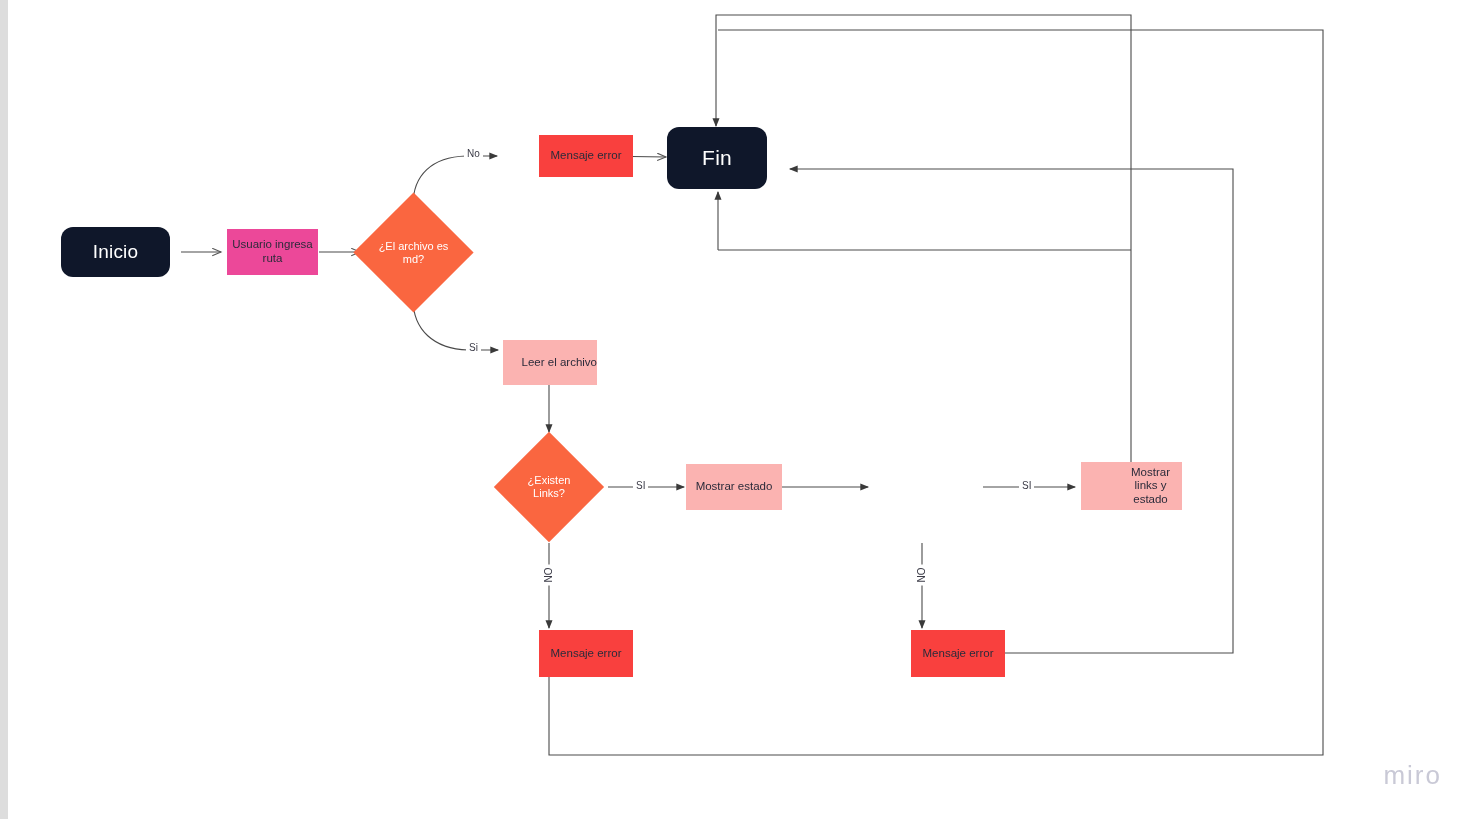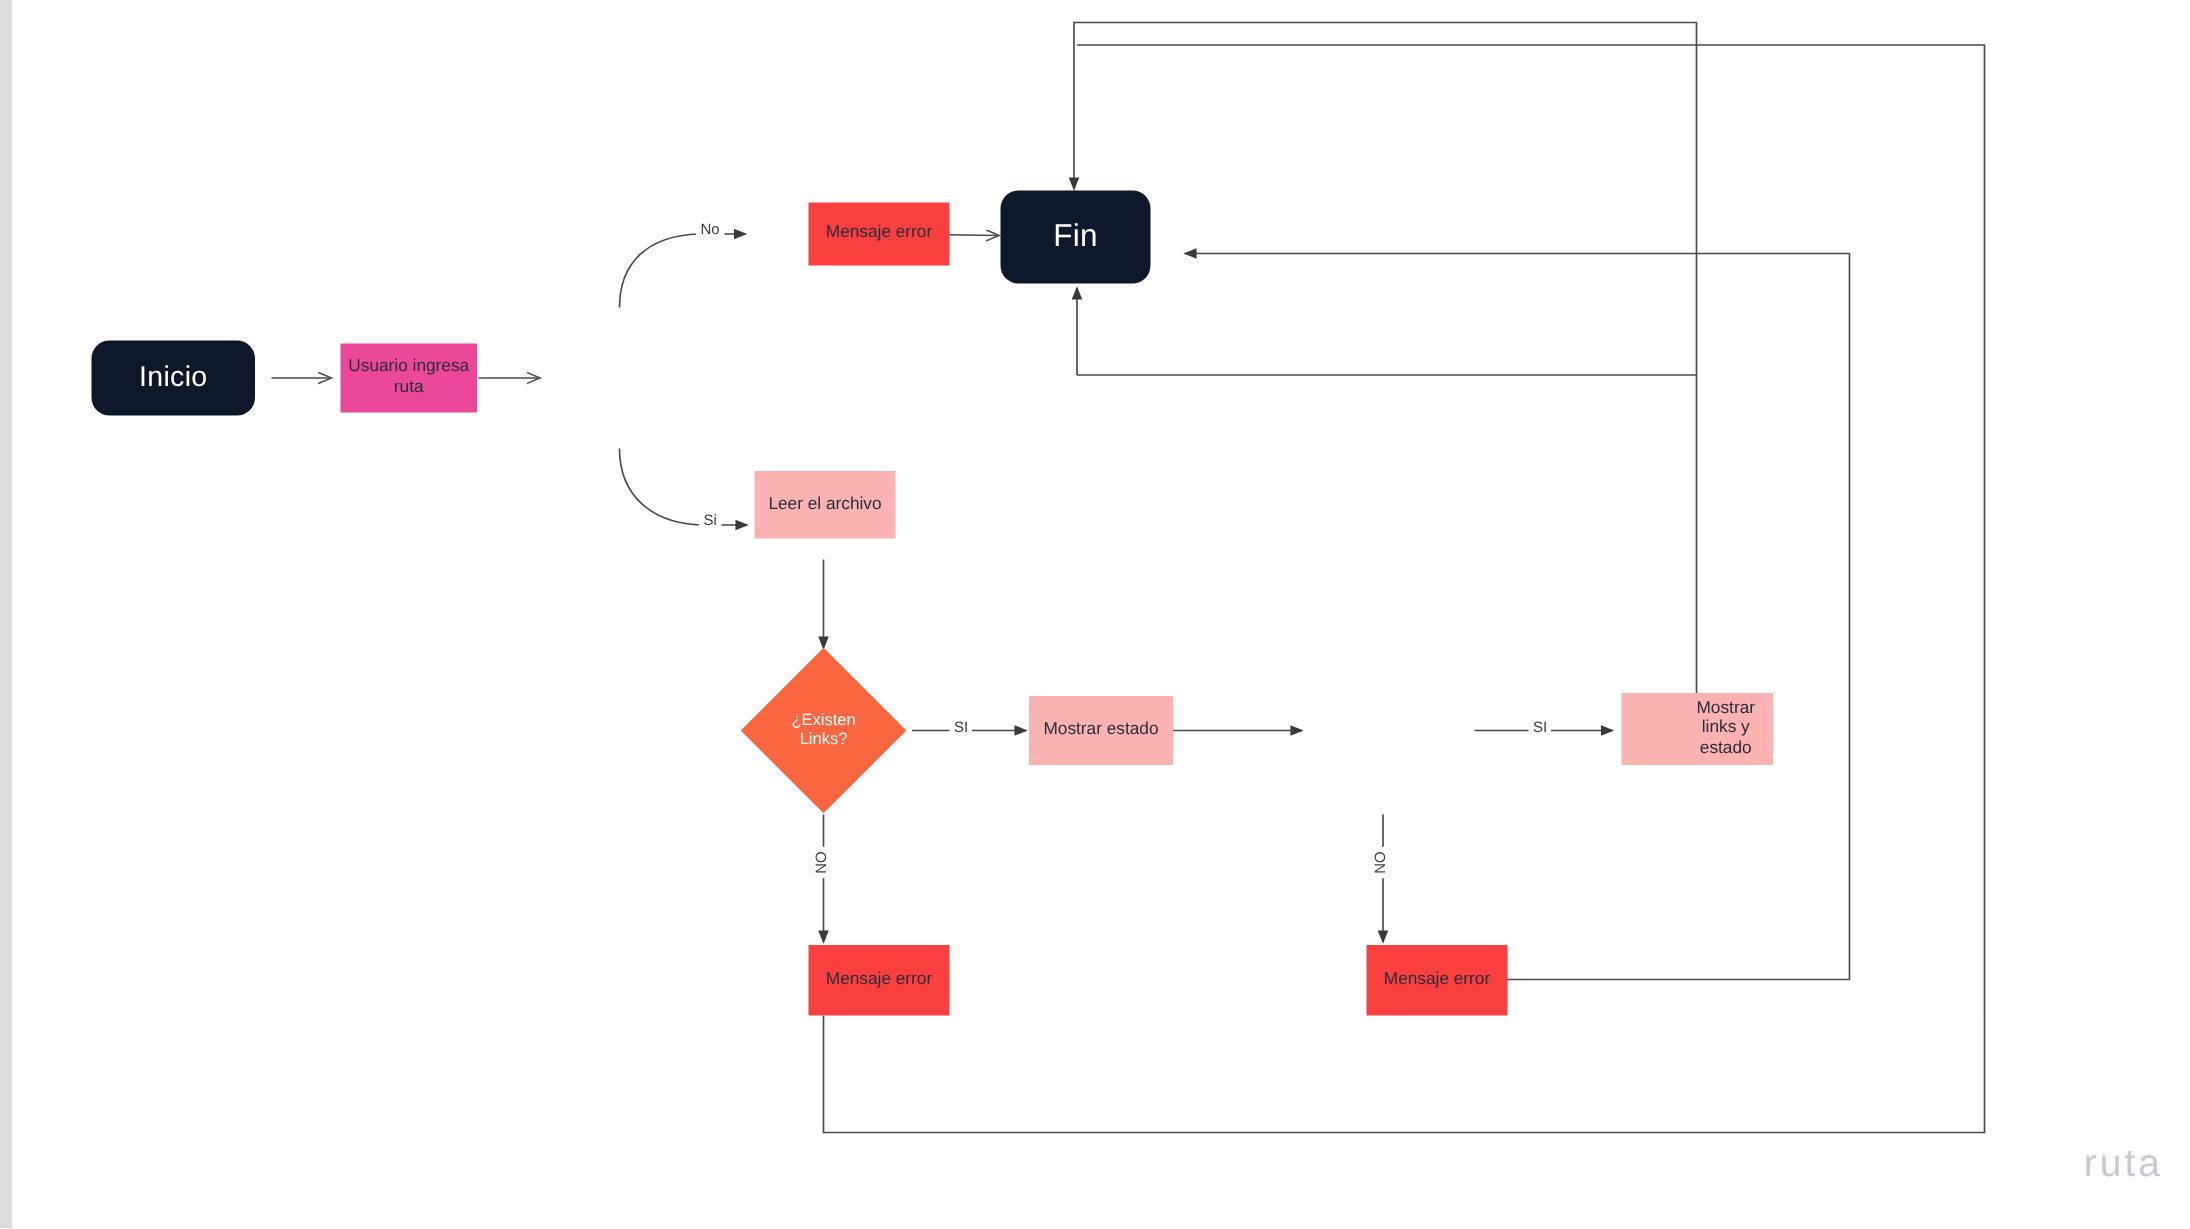--- a/index.html
+++ b/index.html
@@ -153,30 +153,34 @@
   </svg>
 
   <div class="node n-terminal" style="left:61px; top:227px; width:109px; height:50px;">
     <span>Inicio</span>
   </div>
 
   <div class="node n-process-yellow" style="left:227px; top:229px; width:91px; height:46px;">
     <span>Usuario ingresa ruta</span>
   </div>
 
+  <div class="node n-decision" style="left:371px; top:210px; width:85px; height:85px;">
+    <div class="diamond-shape"></div>
+    <span class="dlabel">¿El archivo es md?</span>
+  </div>
 
   <div class="node n-process-red" style="left:503px; top:135px; width:94px; height:42px;">
     <span>Mensaje error</span>
   </div>
 
   <div class="node n-terminal" style="left:667px; top:127px; width:100px; height:62px; font-size:21px;">
     <span>Fin</span>
   </div>
 
-  <div class="node n-process-pink" style="left:503px; top:314px; width:94px; height:45px;">
+  <div class="node n-process-pink" style="left:503px; top:340px; width:94px; height:45px;justify-content:flex-end;">
     <span>Leer el archivo</span>
   </div>
 
   <div class="node n-decision" style="left:510px; top:448px; width:78px; height:78px;">
     <div class="diamond-shape"></div>
     <span class="dlabel">¿Existen Links?</span>
   </div>
 
   <div class="node n-process-pink" style="left:686px; top:464px; width:96px; height:46px;">
     <span>Mostrar estado</span>
@@ -200,15 +204,15 @@
   <div class="edge-label" style="left:466px; top:343px;">Si</div>
 
   <div class="edge-label" style="left:633px; top:481px;">SI</div>
 
   <div class="edge-label vert" style="left:538px; top:570px;">NO</div>
 
   <div class="edge-label" style="left:1019px; top:481px;">SI</div>
 
   <div class="edge-label vert" style="left:911px; top:570px;">NO</div>
 
-  <div id="watermark">ruta</div>
+  <div id="watermark">miro</div>
 
 </div>
 
 </body></html>

